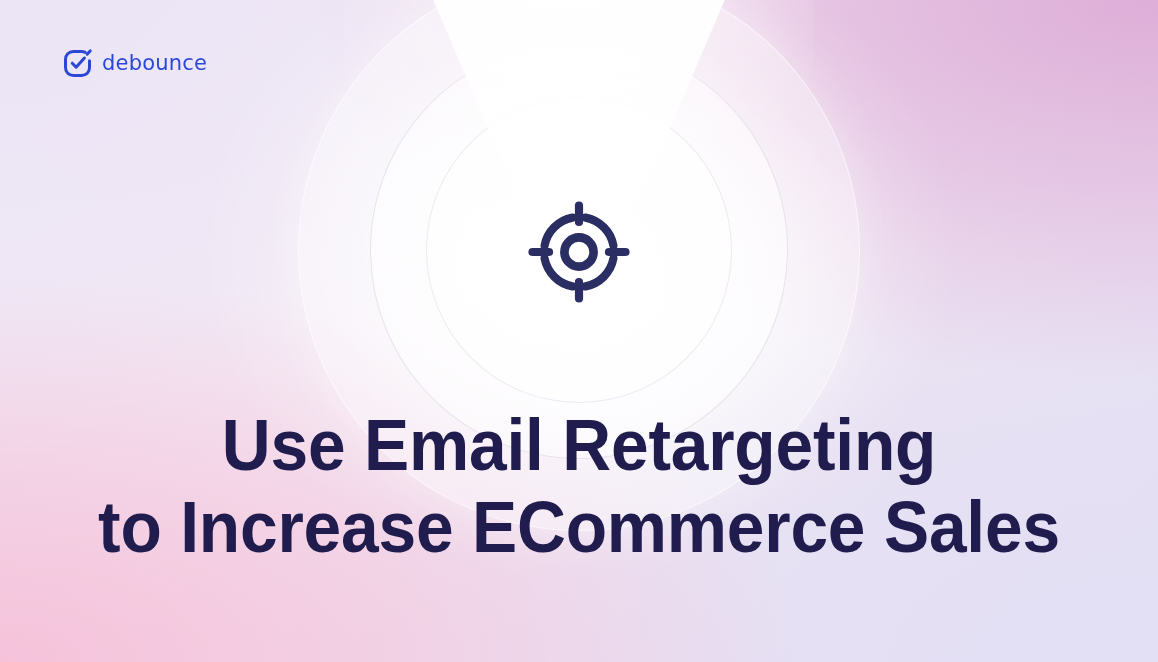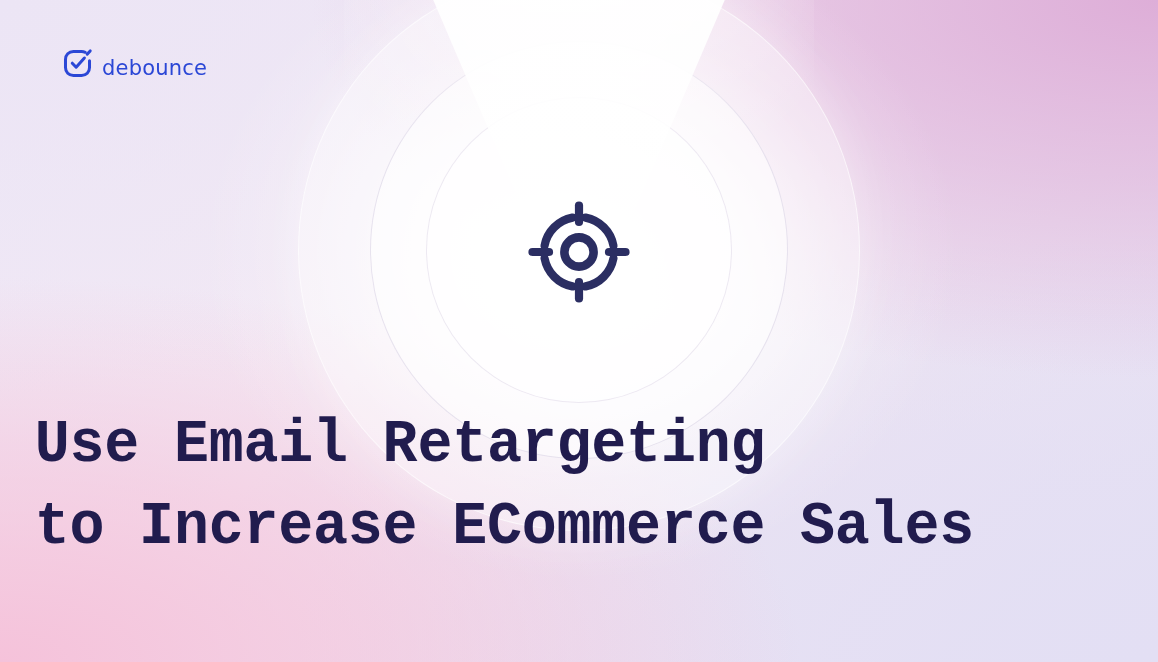--- a/index.html
+++ b/index.html
@@ -99,21 +99,21 @@
     background: radial-gradient(60% 100% at 50% 0%, rgba(255,255,255,0.75) 0%, rgba(255,255,255,0.25) 55%, rgba(255,255,255,0) 100%);
     pointer-events: none;
   }
 
   
   .logo {
     position: absolute;
     left: 62px;
     top: 48px;
     display: flex;
-    align-items: flex-end;
+    align-items: center;
     gap: 9px;
     z-index: 5;
   }
   .logo-mark { display: block; width: 31px; height: 31px; }
   .logo-word {
     font-family: "DejaVu Sans", sans-serif;
     font-size: 21px;
     font-weight: 500;
     letter-spacing: 0.2px;
     color: #2b47d6;
@@ -131,25 +131,25 @@
     z-index: 4;
   }
 
   
   .headline {
     position: absolute;
     left: 0;
     right: 0;
     top: 404px;
     z-index: 6;
-    text-align: left;
+    text-align: center;
     color: #211c4e;
-    font-family: Liberation Mono, monospace;
+    font-family: Liberation Sans, sans-serif;
     font-weight: bold;
-    font-size: 62px;
+    font-size: 72px;
     line-height: 82px;
     letter-spacing: -0.2px;
   }
   .headline-line {
     display: block;
     transform: scaleX(0.94);
   }
 </style>
 </head>
 <body>

